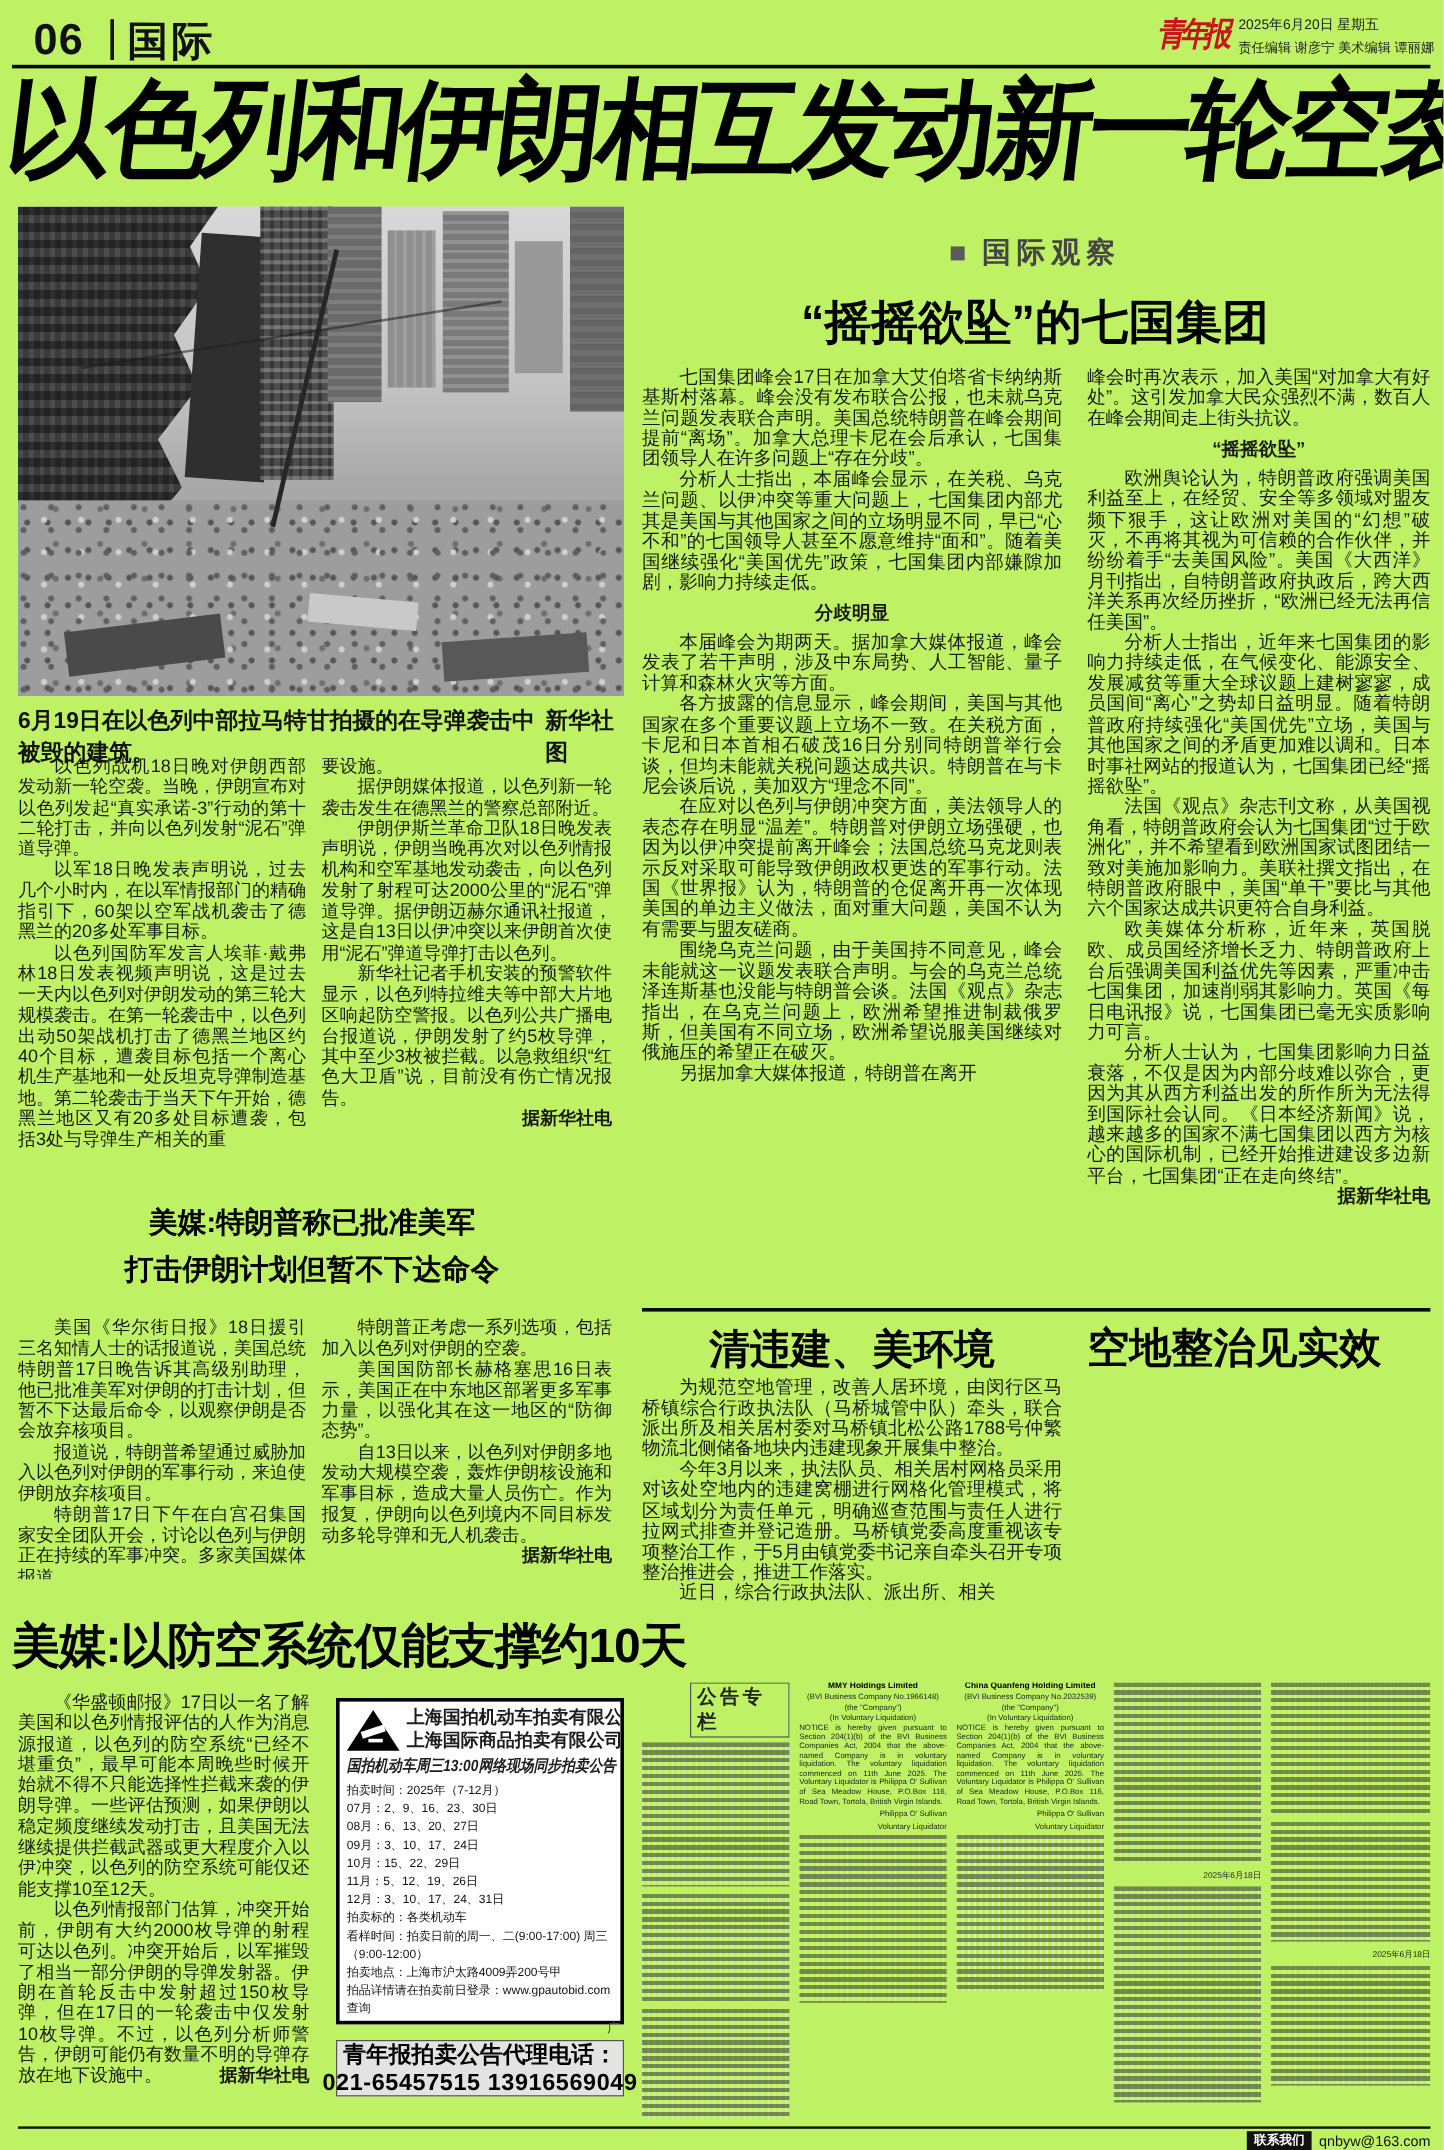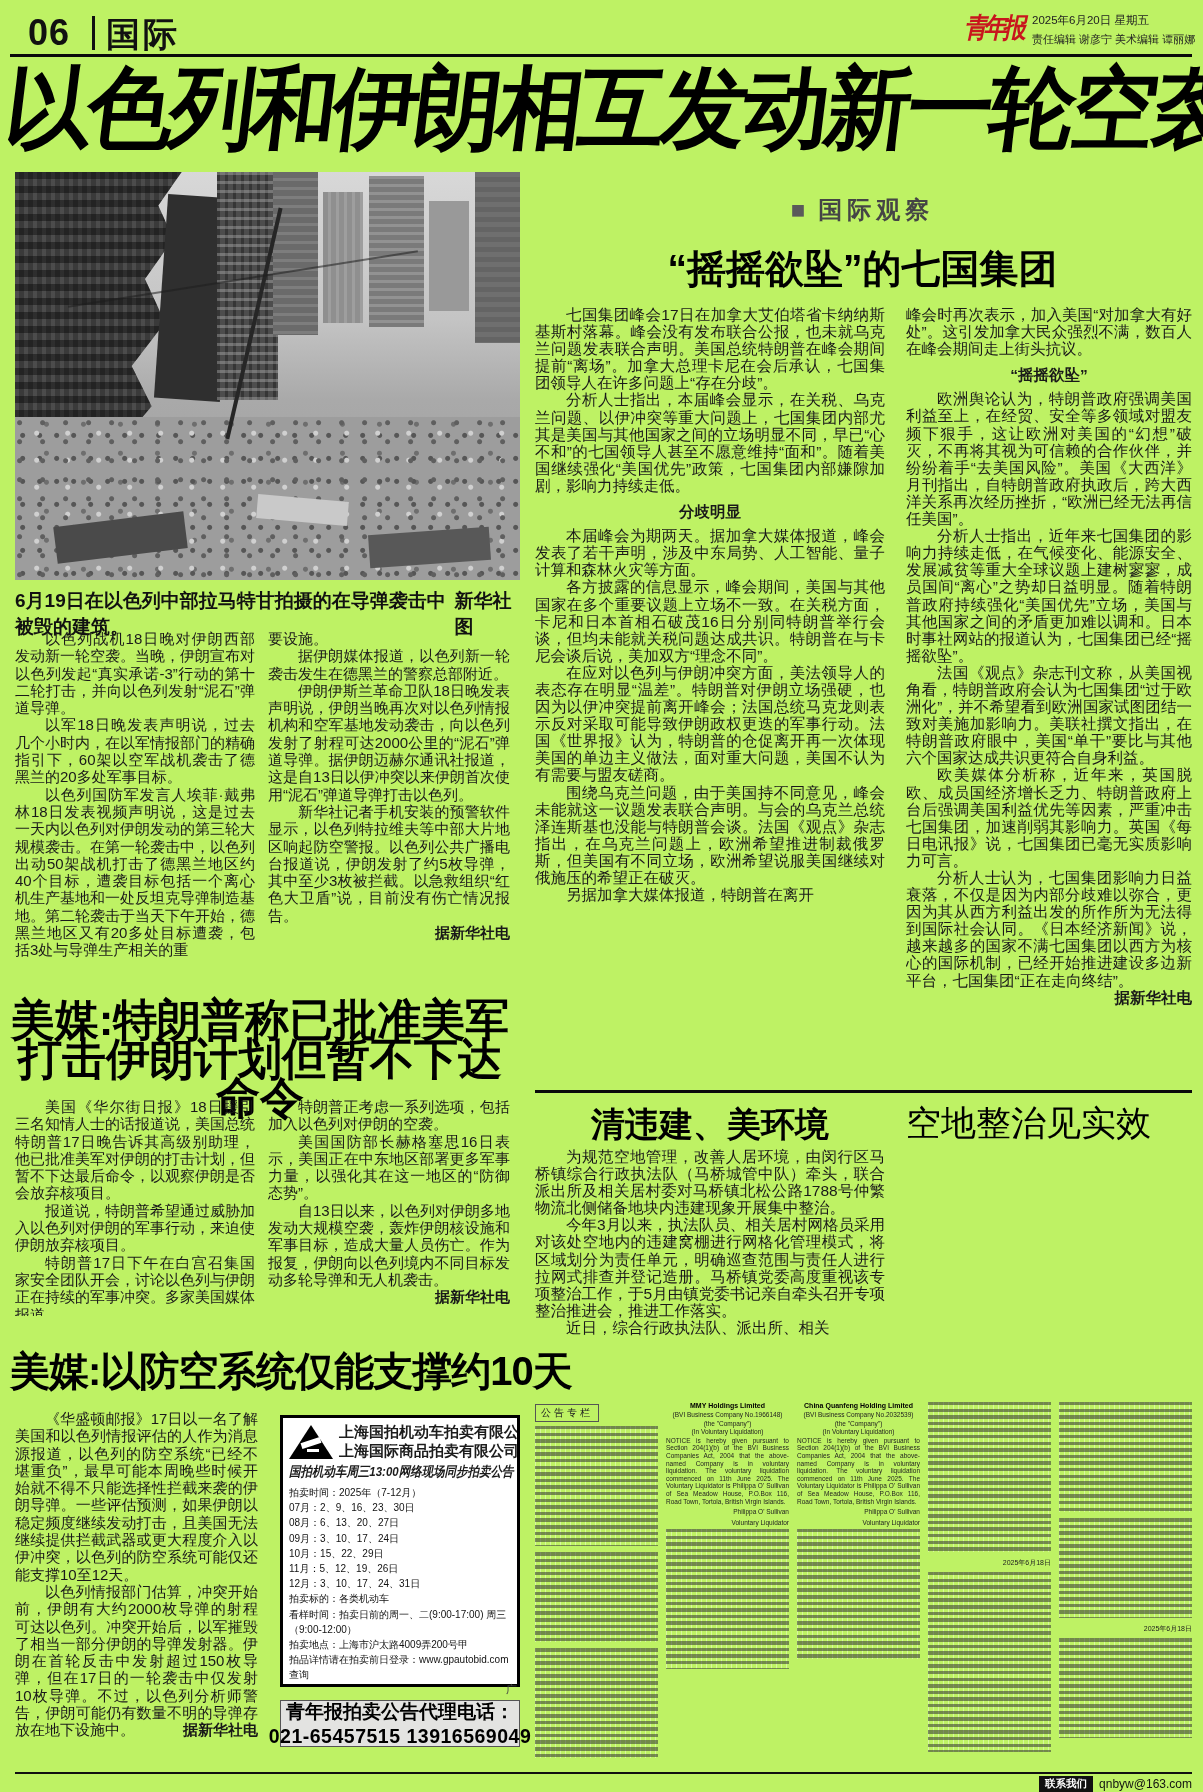--- a/index.html
+++ b/index.html
@@ -52,21 +52,21 @@
   .txt{font-size:15px;line-height:17.3px;text-align:justify;color:#191919;}
   .txt p{margin:0;text-indent:2em;}
   .cont p:first-child{text-indent:0;}
   .col{position:absolute;overflow:hidden;}
   .byline{font-weight:700;text-align:right;}
   .byline-pull{font-weight:700;text-align:right;margin-top:-17.3px;}
   .subhd{font-weight:700;text-align:center;font-size:15.5px;margin:9px 0 7px;}
   
   .c-a1-1{left:15px;top:630px;width:240px;height:332px;}
   .c-a1-2{left:268px;top:630px;width:242px;height:345px;}
-  .hl2{left:10px;top:1000px;width:500px;text-align:center;font-size:44px;line-height:39px;font-weight:800;color:#000;letter-spacing:0px;}
+  .hl2{left:10px;top:1000px;width:500px;text-align:center;font-size:24px;line-height:39px;font-weight:800;color:#000;letter-spacing:0px;}
   .c-a2-1{left:15px;top:1098px;width:240px;height:218px;}
   .c-a2-2{left:268px;top:1098px;width:242px;height:218px;}
   .hl3{left:10px;top:1344px;width:502px;font-size:40px;font-weight:800;color:#000;letter-spacing:-1px;white-space:nowrap;}
   .c-a3{left:15px;top:1410px;width:243px;height:350px;}
   
   .ad{left:280px;top:1415px;width:240px;height:272px;border:3px solid #000;box-sizing:border-box;
       padding:4px 6px;background:#fff;overflow:hidden;}
   .ad-head{display:flex;align-items:center;gap:6px;}
   .ad-logo{position:relative;width:44px;height:36px;flex:0 0 auto;}
   .ad-tri{position:absolute;left:0;bottom:0;width:0;height:0;border-left:22px solid transparent;border-right:22px solid transparent;border-bottom:34px solid #000;}
@@ -83,27 +83,27 @@
   
   .obs-label{left:535px;top:194px;width:655px;text-align:center;font-size:24px;font-weight:700;color:#454545;letter-spacing:5px;}
   .obs-sq{color:#5a5a5a;margin-right:8px;}
   .hl-g7{left:535px;top:242px;width:655px;text-align:center;font-size:39px;font-weight:800;color:#000;}
   .c-g7-1{left:535px;top:306px;width:350px;height:772px;}
   .c-g7-2{left:906px;top:306px;width:286px;height:772px;}
   .txt2{font-size:15.5px;line-height:17.1px;text-align:justify;color:#191919;}
   .txt2 p{margin:0;text-indent:2em;}
   .rule-mid{left:535px;top:1090px;width:657px;height:3px;background:#0a0a0a;}
   .hl-mq1{left:535px;top:1102px;width:350px;text-align:center;font-size:34px;font-weight:800;color:#000;white-space:nowrap;}
-  .hl-mq2{left:906px;top:1100px;width:290px;font-size:35px;font-weight:400;color:#000;white-space:nowrap;}
+  .hl-mq2{left:906px;top:1100px;width:290px;font-size:35px;font-weight:700;color:#000;white-space:nowrap;}
   .c-mq-1{left:535px;top:1148px;width:350px;height:242px;}
   .c-mq-2{left:906px;top:1148px;width:286px;height:250px;}
   
   .ntc{left:535px;top:1402px;width:657px;height:364px;overflow:hidden;}
   .ntc-col{position:absolute;top:0;width:123px;height:364px;overflow:hidden;}
-  .ntc-hdr{display:inline-block;font-size:10px;font-weight:400;letter-spacing:3px;border:1px solid #555;padding:1px 5px;margin-bottom:4px;color:#222;}
+  .ntc-hdr{display:inline-block;font-size:16px;font-weight:700;letter-spacing:3px;border:1px solid #555;padding:1px 5px;margin-bottom:4px;color:#222;margin-left:40px;}
   .noise{background-image:repeating-linear-gradient(180deg,rgba(50,50,50,.55) 0 3.5px,transparent 3.5px 6.6px),
                            repeating-linear-gradient(90deg,rgba(255,255,255,.38) 0 1px,transparent 1px 5px);
          margin-bottom:6px;}
   .ntc-en{font-size:6.5px;line-height:7.6px;color:#1d1d1d;text-align:justify;margin-bottom:3px;}
   .ntc-co{font-size:7px;line-height:8px;font-weight:700;text-align:center;color:#000;margin-bottom:1px;}
   .ntc-sub{font-size:6.5px;line-height:7.6px;text-align:center;color:#1d1d1d;margin-bottom:1px;}
   .ntc-sig{font-size:6.5px;line-height:7.6px;text-align:right;color:#1d1d1d;margin-bottom:3px;}
   .ntc-date{font-size:7px;text-align:right;color:#1d1d1d;margin:2px 0 4px;}
   
   .rule-bottom{left:15px;top:1772px;width:1177px;height:2px;background:#111;}

